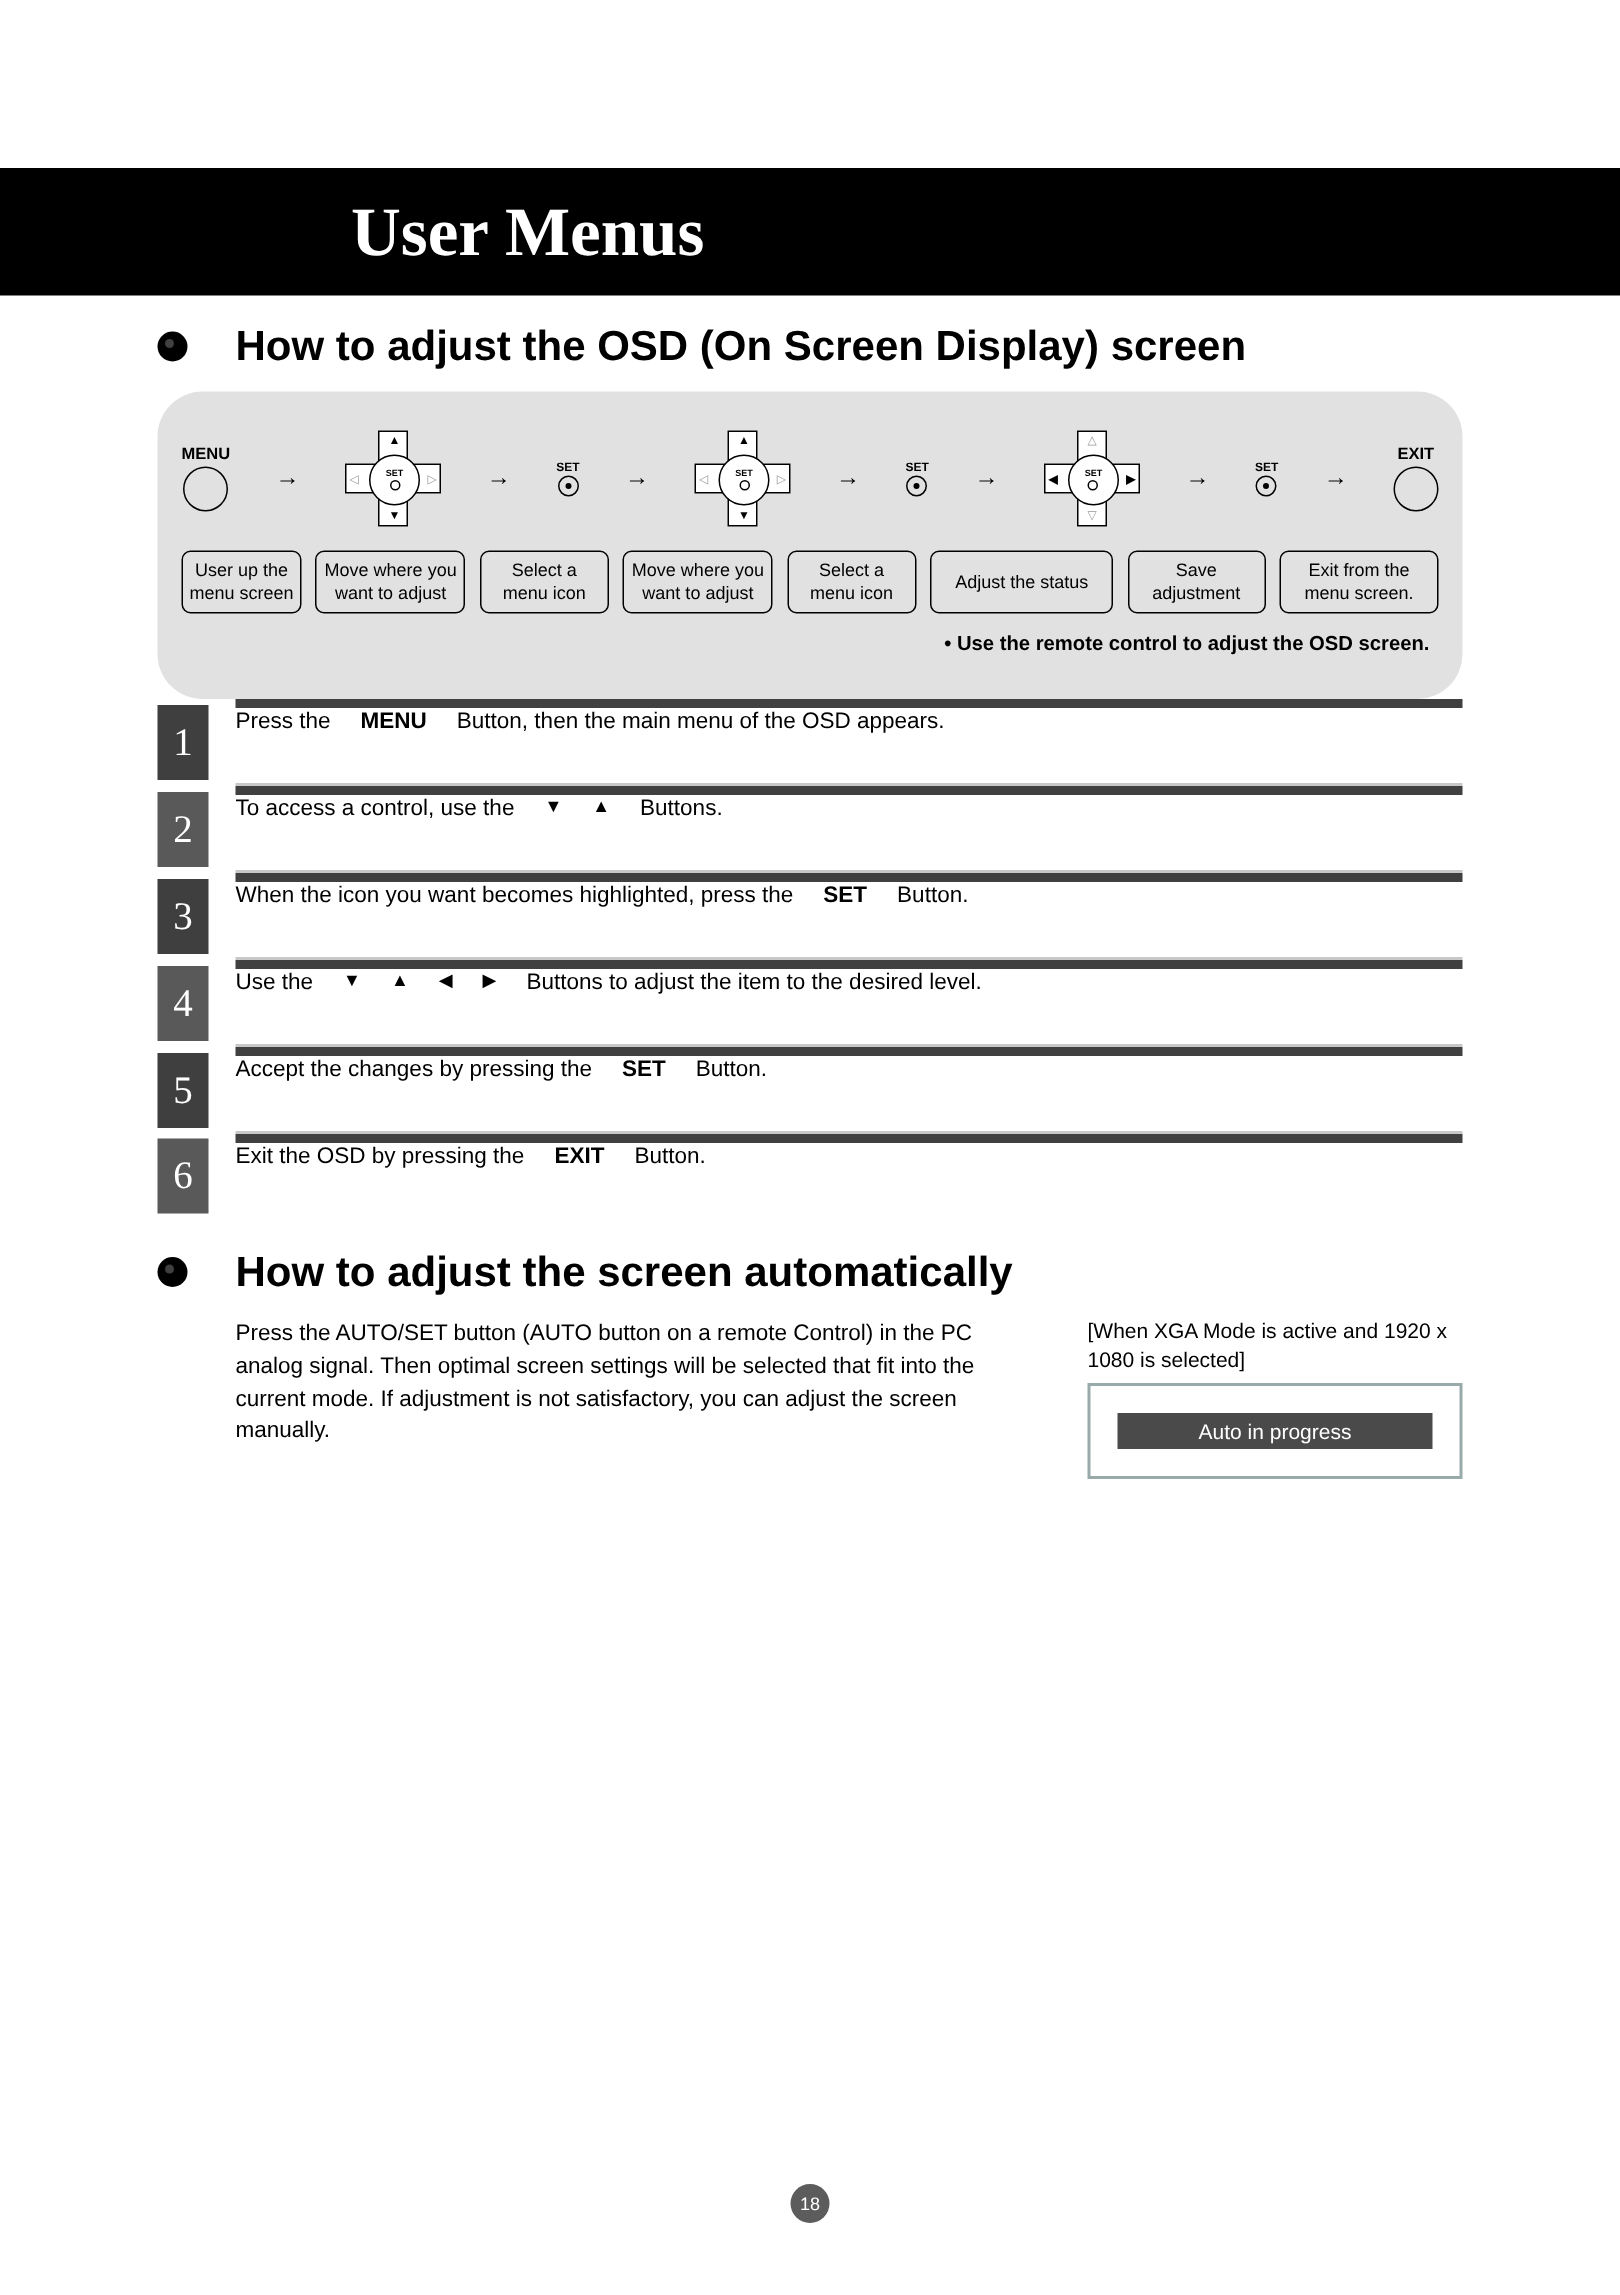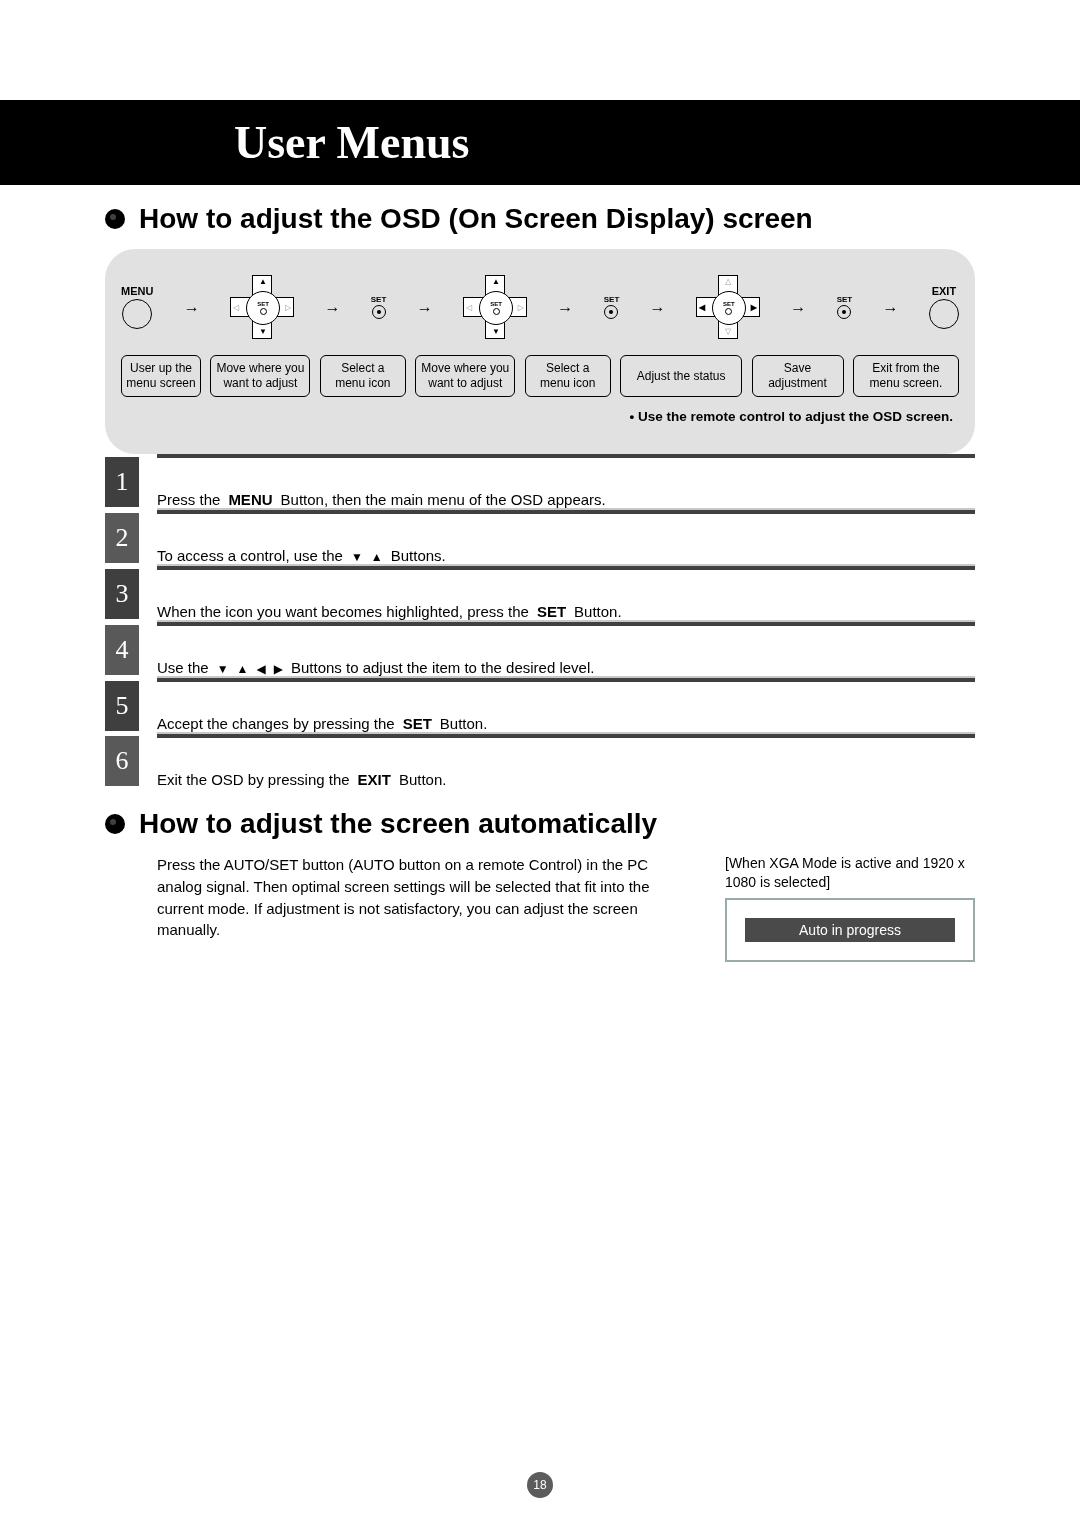--- a/index.html
+++ b/index.html
@@ -16,26 +16,26 @@
     padding: 100px 105px 40px 105px;
     position: relative;
   }
   .black-band {
     background: #000;
     color: #fff;
     font-family: "Times New Roman", Times, serif;
     font-weight: bold;
     font-size: 46px;
     padding: 16px 0 16px 234px;
-    margin: 0 -105px 18px -105px;
+    margin: 12px -105px 18px -105px;
   }
   .section-heading {
     display: flex;
     align-items: center;
-    gap: 14px;
+    gap: 32px;
     margin: 10px 0 14px 0;
   }
   .bullet-circle {
     width: 20px;
     height: 20px;
     border-radius: 50%;
     background: #000;
     position: relative;
     flex: none;
   }
@@ -170,25 +170,25 @@
     min-height:50px;
     display:flex;align-items:center;justify-content:center;
     font-family:"Times New Roman",Times,serif;
     font-size:26px;
     font-weight:normal;
     flex:none;
   }
   .step-text{
     font-size:15px;
     border-bottom:2px solid #c8c8c8;
-    border-top:4px solid #404040;
+    border-top:6px solid #404040;
     flex:1;
     min-height:50px;
-    display:flex;align-items:flex-end;
-    gap:8px;
+    display:flex;align-items:flex-start;
+    gap:20px;
     flex-wrap:wrap;
   }
   .step:nth-child(even) .step-num{ background:#595959;}
   .tri-inline{font-size:12px;display:inline-block;}
   
   .auto-row{
     display:flex;
     gap:28px;
     align-items:flex-start;
     margin-top:4px;
@@ -216,21 +216,21 @@
   .auto-progress-inner{
     background:#4a4a4a;
     color:#fff;
     text-align:center;
     font-size:14px;
     padding:4px 0;
   }
   .page-num{
     position:absolute;
     left:50%;
-    bottom:32px;
+    bottom:48px;
     transform:translateX(-50%);
     width:26px;height:26px;border-radius:50%;
     background:#5c5c5c;color:#fff;
     display:flex;align-items:center;justify-content:center;
     font-size:12px;
   }
 </style>
 </head>
 <body>
 

